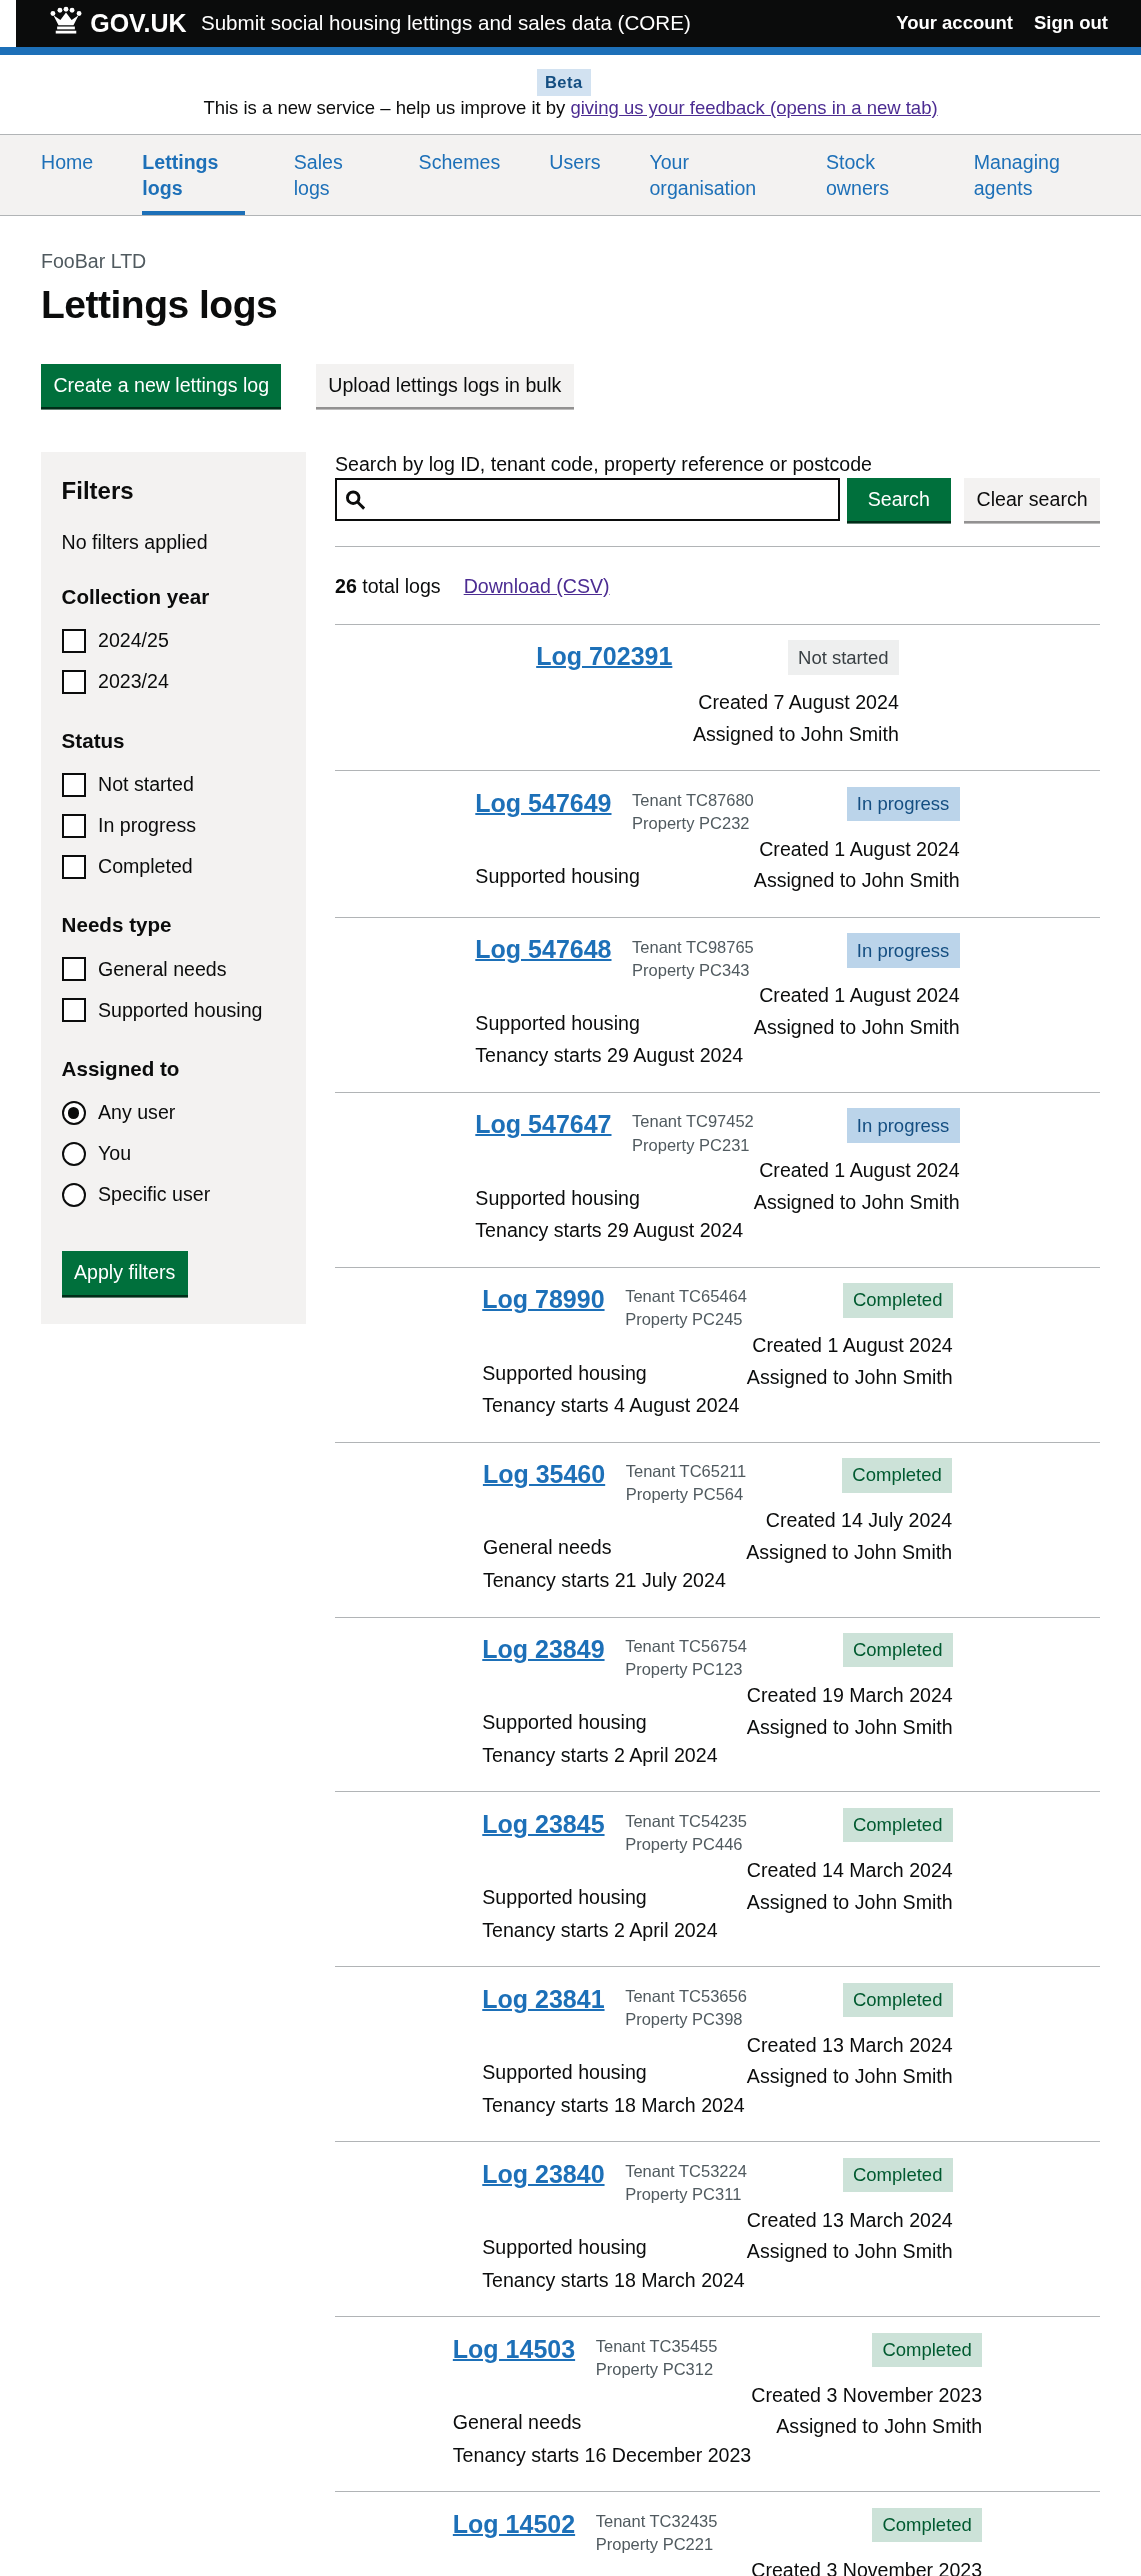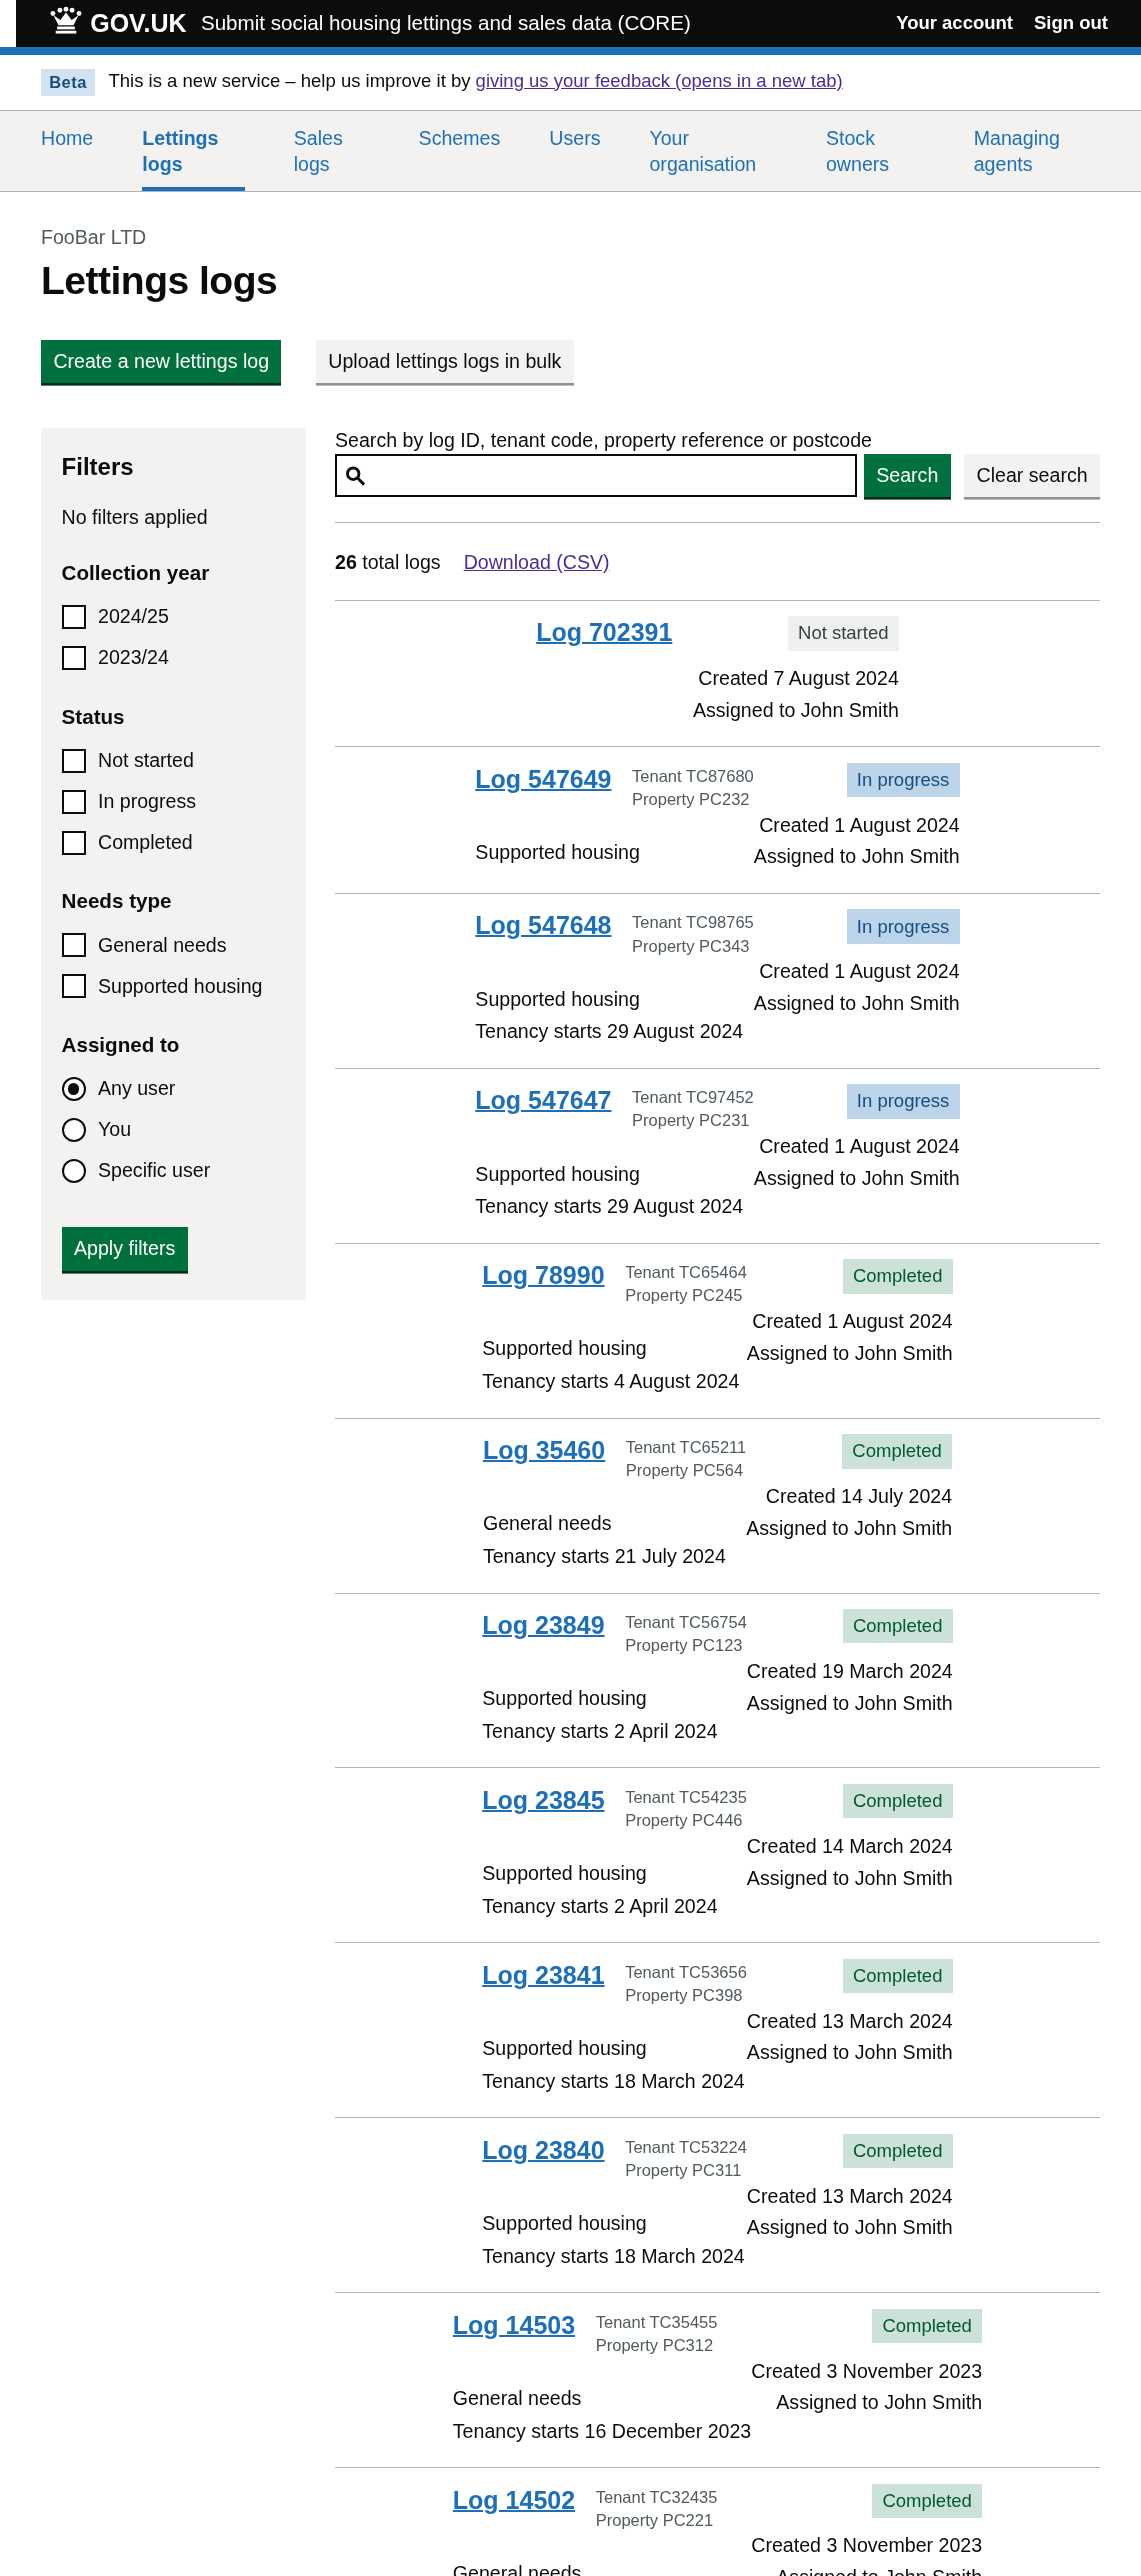--- a/index.html
+++ b/index.html
@@ -14,21 +14,21 @@
   .hdr-left { display: flex; align-items: center; }
   .hdr-logo { display: flex; align-items: center; color: #fff; font-weight: 700; font-size: 25px; text-decoration: none; }
   .hdr-logo svg { margin-right: 7.2px; }
   .hdr-service { color: #fff; font-size: 20.6px; margin-left: 14.4px; text-decoration: none; }
   .hdr-links { display: flex; gap: 21px; }
   .hdr-links a { color: #fff; font-size: 18.5px; font-weight: 700; text-decoration: none; }
   .blue-bar { height: 8.2px; background: #1d70b8; }
 
   
   .phase-banner { border-bottom: 0.5px solid #b1b4b6; }
-  .phase-banner .container { display: flex; align-items: flex-start; padding: 13.4px 0; }
+  .phase-banner .container { display: flex; align-items: center; padding: 13.4px 0; flex-direction: column; }
   .phase-tag { background: #d2e2f1; color: #144e81; font-weight: 700; font-size: 16.5px; padding: 3.1px 8.2px; margin-right: 13.4px; letter-spacing: 0.5px; }
   .phase-text { font-size: 18.5px; }
   .phase-text a { color: #4c2c92; }
 
   
   .prim-nav { background: #f3f2f1; border-bottom: 0.5px solid #b1b4b6; }
   .prim-nav ul { list-style: none; display: flex; gap: 49px; }
   .nav-item { padding: 15.5px 0 10.3px; border-bottom: 4.1px solid transparent; }
   .nav-item a { color: #1d70b8; font-size: 19.6px; text-decoration: none; }
   .nav-item.nav-active { border-bottom-color: #1d70b8; }
@@ -63,21 +63,21 @@
   .apply-btn { margin-top: 10.3px; }
 
   
   .results { flex: 1; margin-left: 29px; }
   .search-label { font-size: 19.6px; margin-bottom: 9.3px; }
   .search-row { display: flex; align-items: stretch; }
   .search-box { position: relative; flex: 1; }
   .search-box svg { position: absolute; left: 9.3px; top: 50%; transform: translateY(-50%); }
   .search-input { width: 100%; height: 43px; border: 2.1px solid #0b0c0c; font-size: 19.6px;
                   padding: 0 10.3px 0 41px; font-family: inherit; background: #fff; }
-  .search-btn { width: 87px; margin-left: 7.2px; }
+  .search-btn { width: 104px; margin-left: 7.2px; }
   .clear-btn { margin-left: 13.4px; }
   .search-sep { border: 0; border-top: 0.5px solid #b1b4b6; margin-top: 25px; }
   .total-line { margin: 27px 0 24px; font-size: 19.6px; display: flex; align-items: baseline; }
   .total-line b { font-weight: 700; }
   .download-link { color: #4c2c92; margin-left: 23px; }
 
   
   .log-row { display: flex; justify-content: center; border-top: 0.5px solid #b1b4b6; padding: 15.5px 0 23px; }
   .log-left { max-width: 55%; }
   .log-head { display: flex; align-items: flex-start; }

